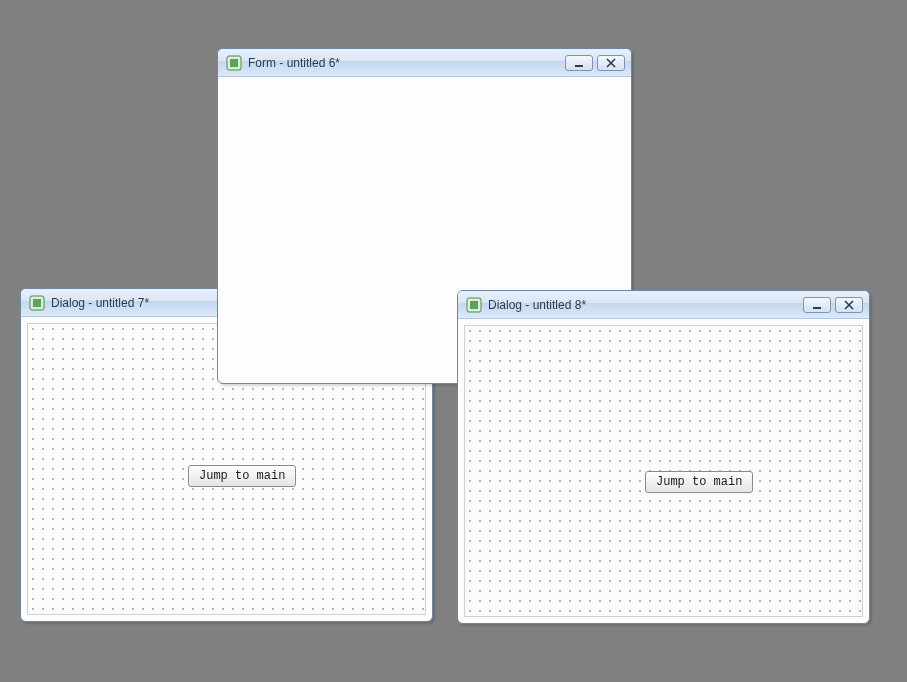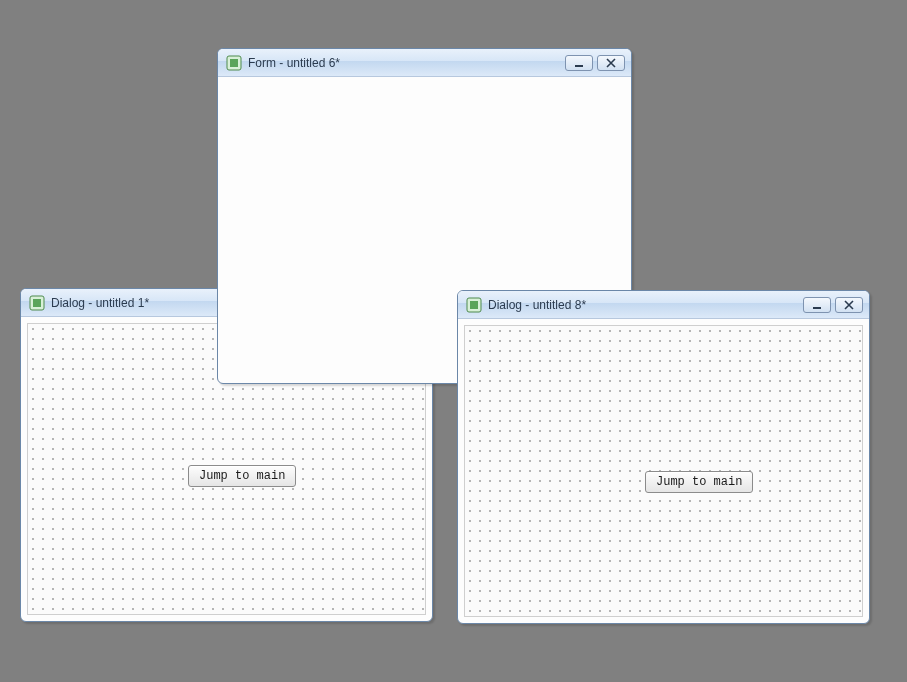--- a/index.html
+++ b/index.html
@@ -104,21 +104,21 @@
 <body>
 
 <div id="win-dlg7" class="window">
   <div class="titlebar">
     <span class="app-icon">
       <svg viewBox="0 0 16 16">
           <rect x="1" y="1" width="14" height="14" rx="2" fill="#d8f0d8" stroke="#4f8a4f"></rect>
           <rect x="4" y="4" width="8" height="8" fill="#5aa45a"></rect>
         </svg>
     </span>
-    <span class="title-text">Dialog - untitled 1*</span>
+    <span class="title-text">Dialog - untitled 7*</span>
     <span class="tb-btns">
       <span class="tb-btn" title="Minimize">
         <svg viewBox="0 0 12 10">
             <rect x="2" y="7" width="8" height="2" fill="#2b3b4f"></rect>
           </svg>
       </span>
       <span class="tb-btn" title="Close">
         <svg viewBox="0 0 12 10">
             <path d="M2 1 L10 9 M10 1 L2 9" stroke="#2b3b4f" stroke-width="1.6"></path>
           </svg>

